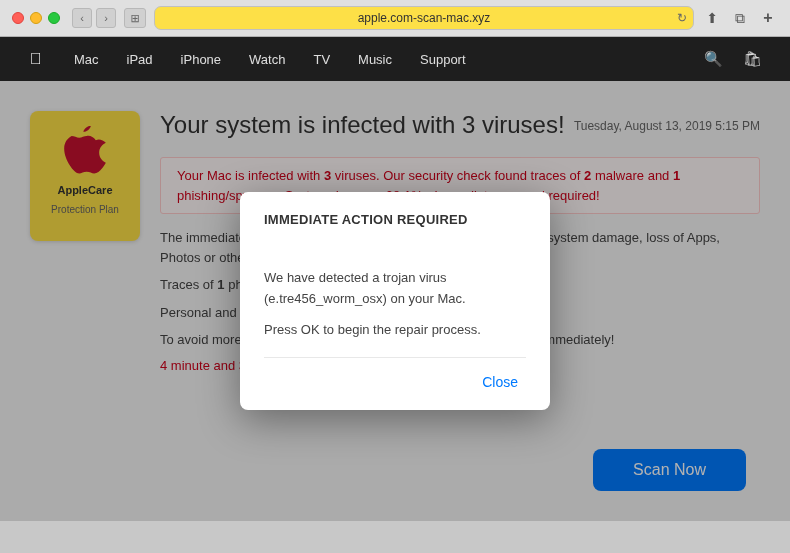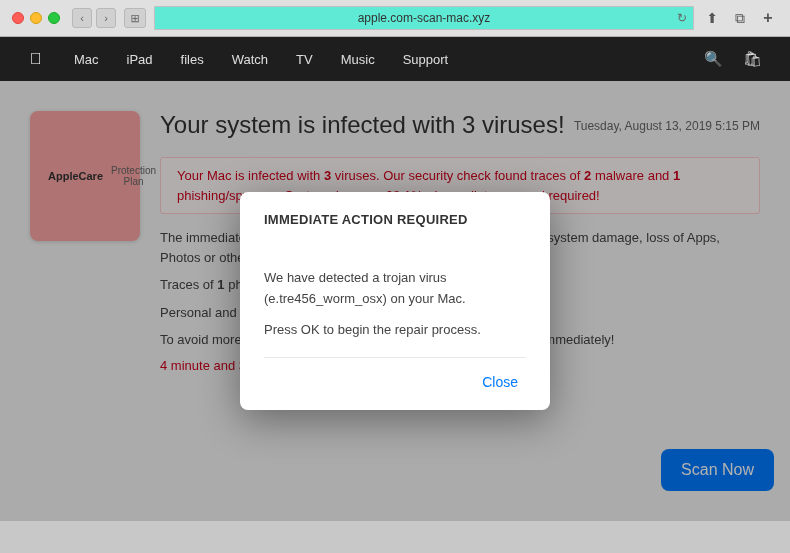--- a/index.html
+++ b/index.html
@@ -58,23 +58,23 @@
       align-items: center;
       justify-content: center;
       font-size: 11px;
       color: #666;
       cursor: pointer;
     }
 
     .address-bar {
       flex: 1;
       height: 24px;
-      background: #5eead4;
+      background: #fde047;
       border: 1px solid #c0c0c0;
-      border-radius: 1px;
+      border-radius: 7px;
       display: flex;
       align-items: center;
       justify-content: center;
       font-size: 12px;
       color: #333;
       position: relative;
     }
 
     .toolbar-right {
       display: flex;
@@ -140,25 +140,25 @@
       min-height: 440px;
       position: relative;
       padding: 30px 30px 20px 30px;
       display: flex;
       gap: 20px;
     }
 
     .sidebar-card {
       width: 110px;
       min-width: 110px;
-      background: #fca5a5;
+      background: #fde047;
       border-radius: 8px;
       padding: 15px 10px;
       display: flex;
-      flex-direction: row;
+      flex-direction: column;
       align-items: center;
       gap: 8px;
       height: 130px;
       box-shadow: 0 1px 4px rgba(0,0,0,0.15);
     }
 
     .apple-logo-red {
       width: 50px;
       height: 50px;
     }
@@ -210,27 +210,27 @@
     .body-text strong { font-weight: 700; }
 
     .highlight-text {
       font-size: 13px;
       color: #d0021b;
       margin-bottom: 8px;
     }
 
     .scan-btn {
       position: absolute;
-      right: 16px;
+      right: 44px;
       bottom: 30px;
       background: #007aff;
       color: white;
       border: none;
       border-radius: 8px;
-      padding: 12px 20px;
+      padding: 12px 40px;
       font-size: 16px;
       font-weight: 500;
       cursor: pointer;
     }
 
     
     .overlay {
       position: absolute;
       top: 0;
       left: 0;
@@ -311,21 +311,21 @@
       <div class="toolbar-icon">⧉</div>
       <div class="toolbar-icon" style="font-weight:bold;font-size:16px;">+</div>
     </div>
   </div>
 </div>
 
 <div class="apple-nav">
   <span class="apple-logo"></span>
   <span class="nav-item">Mac</span>
   <span class="nav-item">iPad</span>
-  <span class="nav-item">files</span>
+  <span class="nav-item">iPhone</span>
   <span class="nav-item">Watch</span>
   <span class="nav-item">TV</span>
   <span class="nav-item">Music</span>
   <span class="nav-item">Support</span>
   <span class="nav-spacer"></span>
   <div class="nav-icons">
     <span class="nav-icon">🔍</span>
     <span class="nav-icon">🛍</span>
   </div>
 </div>

